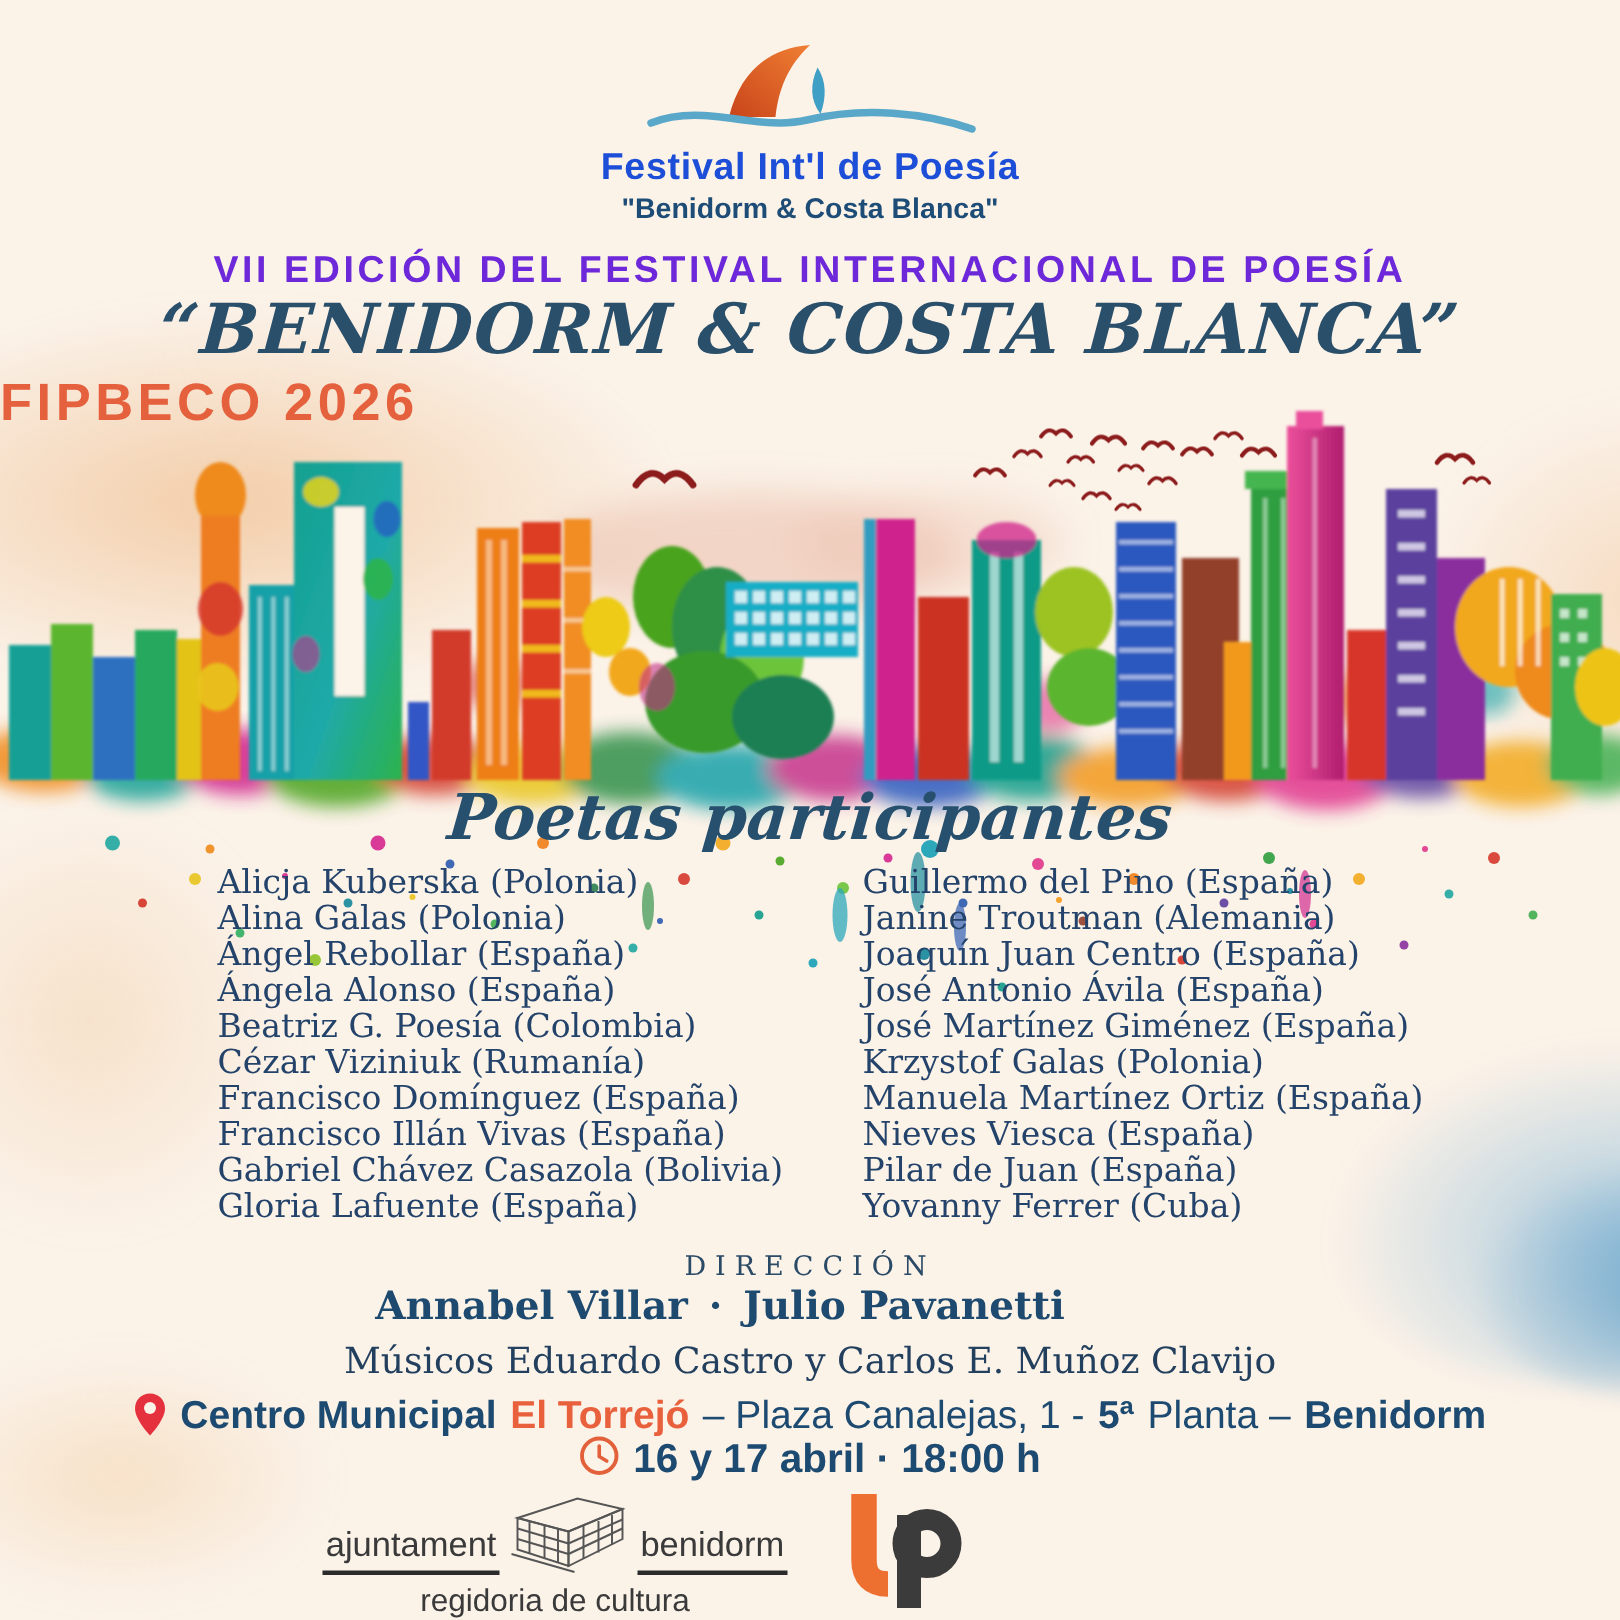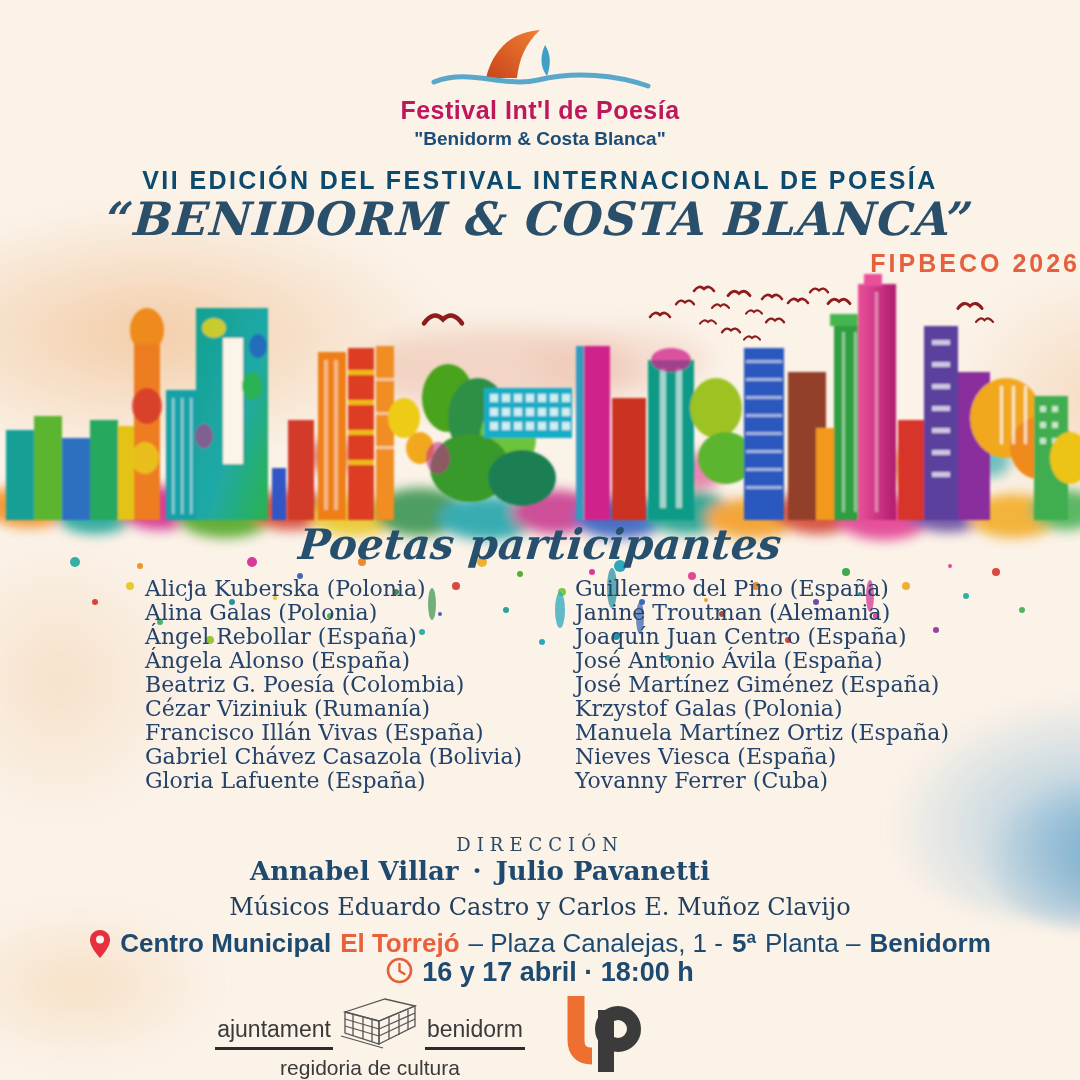--- a/index.html
+++ b/index.html
@@ -14,30 +14,30 @@
     background:radial-gradient(ellipse, rgba(242,205,165,.45), rgba(242,205,165,0) 70%);}
   .wash-leftmid{left:-60px;top:905px;width:280px;height:160px;filter:blur(12px);
     background:radial-gradient(ellipse, rgba(243,207,165,.5), rgba(243,207,165,0) 70%);}
   .wash-br1{left:880px;top:690px;width:320px;height:230px;filter:blur(8px);
     background:radial-gradient(ellipse at 65% 60%, rgba(140,188,218,.75), rgba(140,188,218,0) 68%);}
   .wash-br2{left:980px;top:770px;width:220px;height:160px;filter:blur(6px);
     background:radial-gradient(ellipse at 60% 60%, rgba(84,152,197,.65), rgba(84,152,197,0) 70%);}
 
   .logo-block{position:absolute;top:26px;left:50%;transform:translateX(-50%);
     width:360px;text-align:center;z-index:5;}
-  .logo-line1{font-size:25px;font-weight:bold;color:#be185d;letter-spacing:.5px;margin-top:2px;}
+  .logo-line1{font-size:25px;font-weight:bold;color:#1d4ed8;letter-spacing:.5px;margin-top:2px;}
   .logo-line2{font-size:19px;font-weight:bold;color:#1d4d77;margin-top:3px;}
 
   .edition{position:absolute;top:166px;left:0;width:1080px;text-align:center;z-index:5;
-    font-size:25px;font-weight:bold;letter-spacing:2.4px;color:#0c4a6e;}
+    font-size:25px;font-weight:bold;letter-spacing:2.4px;color:#6d28d9;}
   .big-title{position:absolute;top:192px;left:0;width:1080px;text-align:center;z-index:5;
     font-family:"DejaVu Serif",serif;font-style:italic;font-weight:bold;
     font-size:46px;letter-spacing:1px;color:#2a4f6a;transform:skewX(-4deg);}
-  .fipbeco{position:absolute;top:249px;left:0;width:1080px;text-align:right;z-index:5;
-    font-size:25px;font-weight:bold;letter-spacing:3px;color:#e5603d;}
+  .fipbeco{position:absolute;top:249px;left:0;width:1080px;text-align:left;z-index:5;
+    font-size:35px;font-weight:bold;letter-spacing:3px;color:#e5603d;}
 
   .skyline{position:absolute;top:266px;left:0;z-index:1;}
 
   .poetas-heading{position:absolute;top:520px;left:0;width:1080px;text-align:center;z-index:6;
     font-family:"DejaVu Serif",serif;font-style:italic;font-weight:bold;
     font-size:42px;color:#27506e;transform:skewX(-5deg);}
 
   .columns{position:absolute;top:577px;left:145px;width:860px;display:flex;z-index:6;}
   .col{width:433px;}
   .poet-row{font-family:"DejaVu Serif",serif;font-size:22px;line-height:24px;color:#24436a;
@@ -45,21 +45,21 @@
 
   .direccion-label{position:absolute;top:834px;left:0;width:1080px;text-align:center;z-index:6;
     font-family:"DejaVu Serif",serif;font-size:18px;letter-spacing:6px;color:#2a4a66;}
   .direccion-names{position:absolute;top:856px;left:0;width:960px;text-align:center;z-index:6;
     font-family:"DejaVu Serif",serif;font-size:26px;font-weight:bold;color:#1d4a6e;}
   .direccion-names .dot{margin:0 14px;}
   .musicos{position:absolute;top:893px;left:0;width:1080px;text-align:center;z-index:6;
     font-family:"DejaVu Serif",serif;font-size:24px;color:#223f5e;}
 
   .venue-line{position:absolute;top:928px;left:0;width:1080px;z-index:6;
-    display:flex;justify-content:center;align-items:center;gap:9px;
+    display:flex;justify-content:center;align-items:flex-start;gap:9px;
     font-size:26px;color:#1d4a70;}
   .venue-line .b{font-weight:bold;}
   .venue-line .orange{color:#e8603c;font-weight:bold;}
   .date-line{position:absolute;top:957px;left:0;width:1080px;z-index:6;
     display:flex;justify-content:center;align-items:flex-start;gap:9px;
     font-size:27px;font-weight:bold;color:#1d4a70;}
 
   .footer{position:absolute;top:992px;left:0;width:1080px;z-index:6;}
   .ajt{position:absolute;left:205px;top:0;width:330px;text-align:center;color:#3a3a3a;}
   .ajt-row{display:flex;align-items:flex-end;justify-content:center;gap:6px;}
@@ -358,33 +358,35 @@
   <div class="poetas-heading">Poetas participantes</div>
 
   <div class="columns">
     <div class="col">
         <div class="poet-row">Alicja Kuberska (Polonia)</div>
         <div class="poet-row">Alina Galas (Polonia)</div>
         <div class="poet-row">Ángel Rebollar (España)</div>
         <div class="poet-row">Ángela Alonso (España)</div>
         <div class="poet-row">Beatriz G. Poesía (Colombia)</div>
         <div class="poet-row">Cézar Viziniuk (Rumanía)</div>
+        <div class="poet-row">Francisco Domínguez (España)</div>
         <div class="poet-row">Francisco Illán Vivas (España)</div>
         <div class="poet-row">Gabriel Chávez Casazola (Bolivia)</div>
         <div class="poet-row">Gloria Lafuente (España)</div>
       </div>
     <div class="col">
         <div class="poet-row">Guillermo del Pino (España)</div>
         <div class="poet-row">Janine Troutman (Alemania)</div>
         <div class="poet-row">Joaquín Juan Centro (España)</div>
         <div class="poet-row">José Antonio Ávila (España)</div>
         <div class="poet-row">José Martínez Giménez (España)</div>
         <div class="poet-row">Krzystof Galas (Polonia)</div>
         <div class="poet-row">Manuela Martínez Ortiz (España)</div>
         <div class="poet-row">Nieves Viesca (España)</div>
+        <div class="poet-row">Pilar de Juan (España)</div>
         <div class="poet-row">Yovanny Ferrer (Cuba)</div>
       </div>
   </div>
 
   <div class="direccion-label">DIRECCIÓN</div>
   <div class="direccion-names">
     <span>Annabel Villar</span><span class="dot">·</span><span>Julio Pavanetti</span>
   </div>
   <div class="musicos">Músicos Eduardo Castro y Carlos E. Muñoz Clavijo</div>
 

